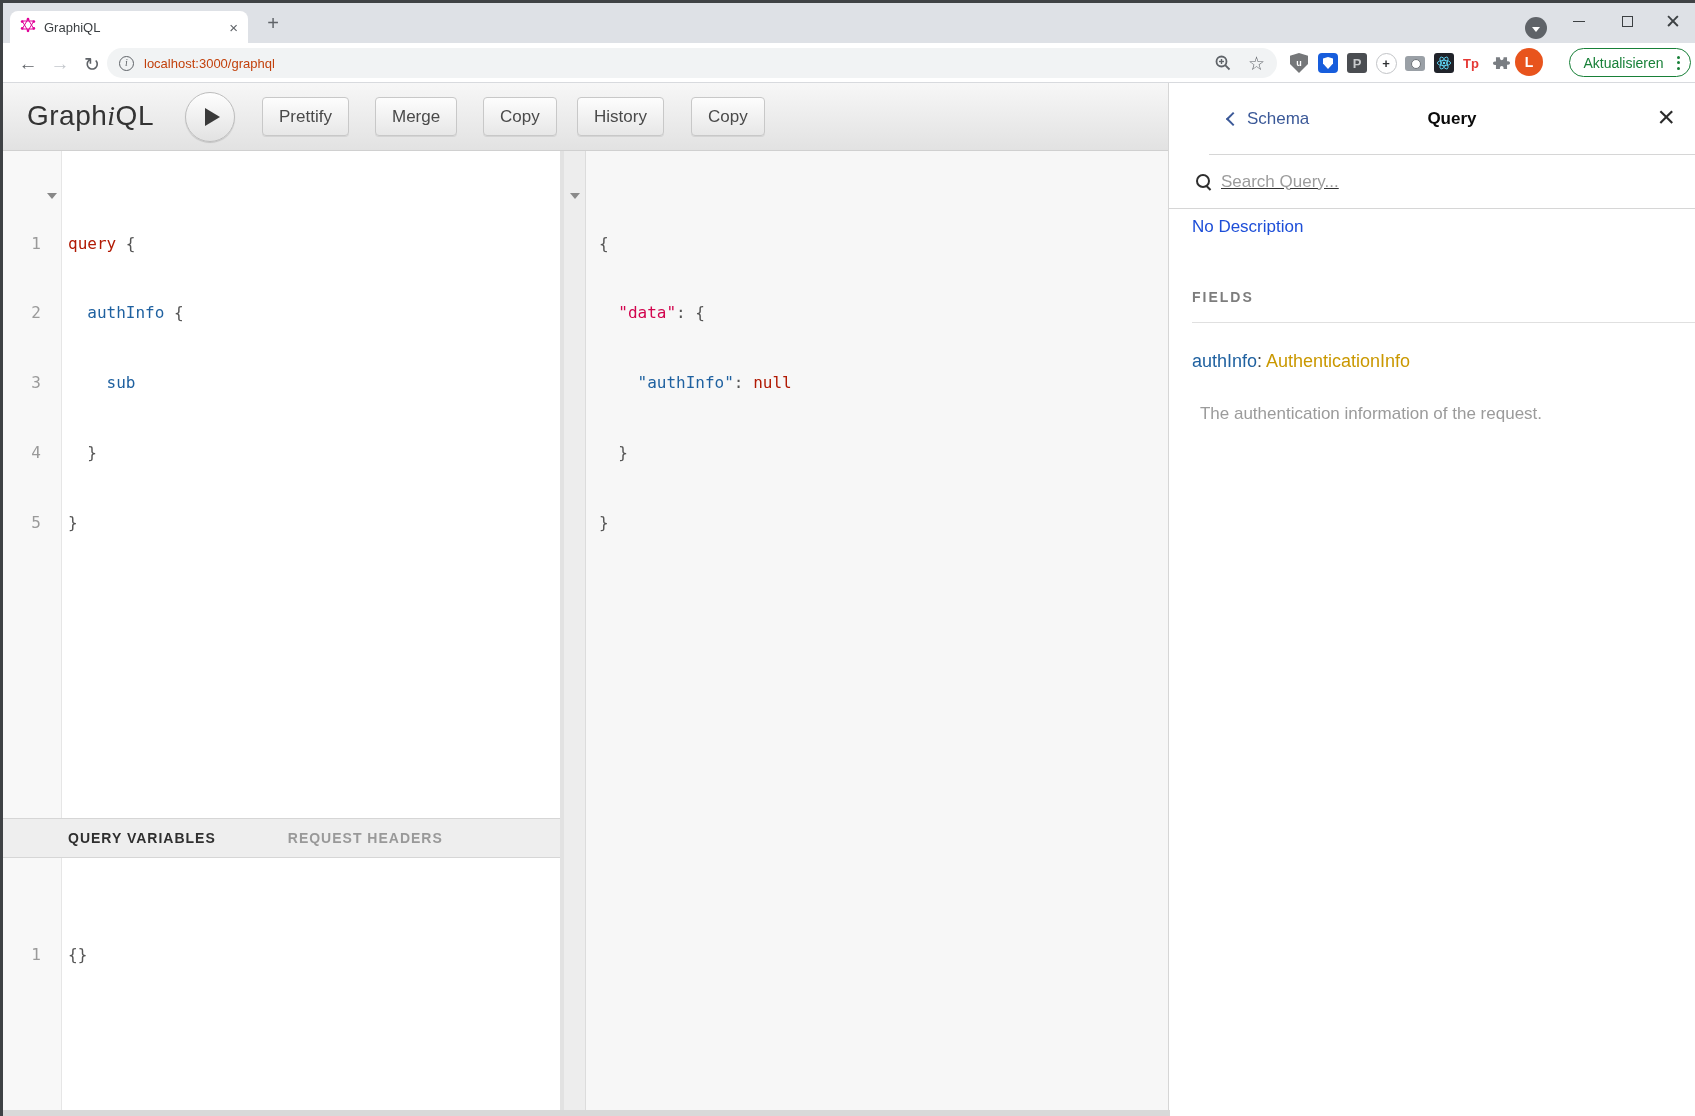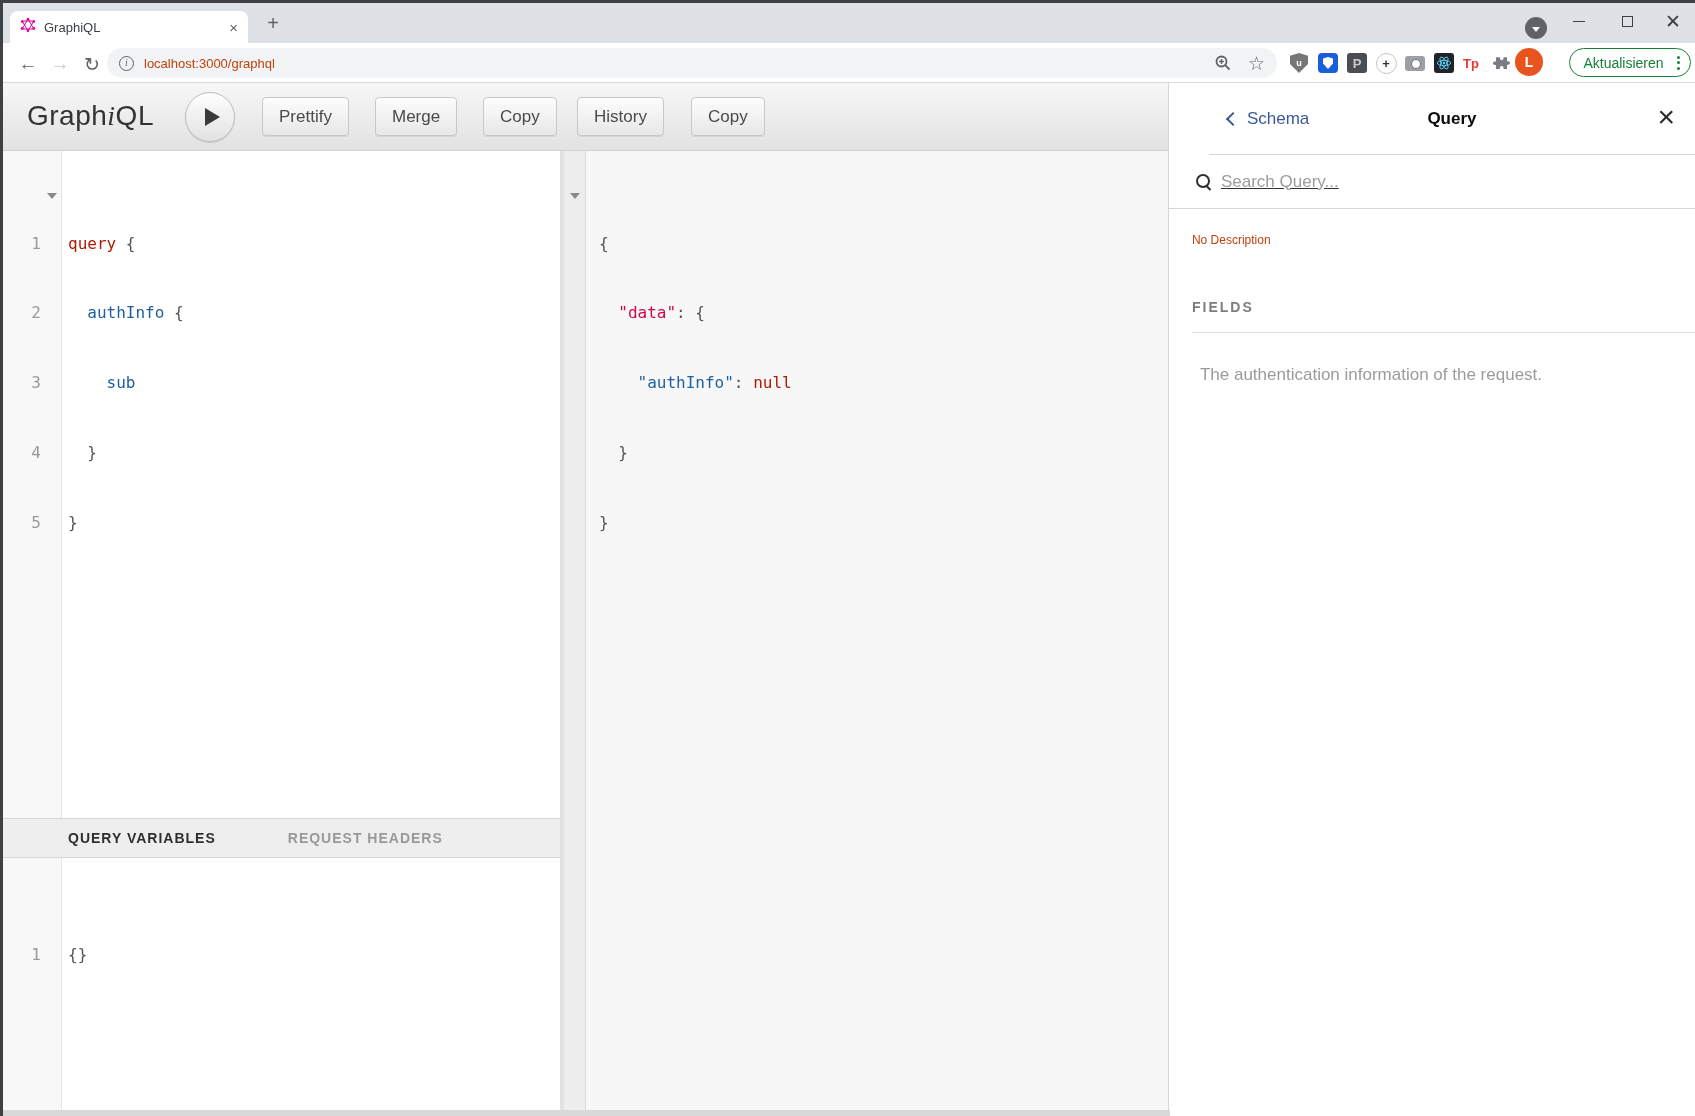--- a/index.html
+++ b/index.html
@@ -118,21 +118,21 @@
   .doc-close { position:absolute; right:20px; top:14px; font-size:30px; font-weight:300; color:#2b2b2b; line-height:40px; }
   .doc-search { height:54px; border-bottom:1px solid #d6d6d6; display:flex; align-items:center; padding-left:26px; }
   .mag { width:18px; height:18px; position:relative; flex:none; }
   .mag:before { content:""; position:absolute; left:1px; top:1px; width:10px; height:10px; border:2px solid #2e2e2e; border-radius:50%; }
   .mag:after { content:""; position:absolute; left:12px; top:12px; width:6px; height:2px; background:#2e2e2e;
                transform:rotate(45deg); transform-origin:0 0; }
   .doc-search input { border:none; outline:none; background:transparent; margin-left:8px; font-size:17px;
                       color:#333; width:400px; font-family:"Liberation Sans",sans-serif;text-decoration:underline; }
   .doc-search input::placeholder { color:#9c9c9c; }
   .doc-body { padding:0 23px; }
-  .no-desc { margin-top:24px; font-size:12px; color:#c2410c; }
+  .no-desc { margin-top:8px; font-size:17px; color:#1d4ed8; }
   .fields-label { margin-top:52px; font-size:14px; font-weight:bold; color:#7d7d7d; letter-spacing:2px; }
   .fields-divider { margin-top:17px; margin-right:-23px; border-top:1px solid #e0e0e0; }
   .field-row { margin-top:28px; font-size:18px; }
   .field-name { color:#1F61A0; } .field-colon { color:#444; } .type-name { color:#CA9800; }
   .field-desc { margin-top:32px; padding-left:8px; font-size:17px; color:#9b9b9b; }
 
   .bottom-strip { position:absolute; left:0; bottom:0; width:1167px; height:6px; background:#d9d9d9; }
 </style>
 </head>
 <body>
@@ -325,17 +325,20 @@
 
       <div class="doc-search">
         <span class="mag"></span>
         <input type="text" placeholder="Search Query..." style="">
       </div>
 
       <div class="doc-body">
         <div class="no-desc">No Description</div>
         <div class="fields-label">FIELDS</div>
         <div class="fields-divider"></div>
+        <div class="field-row">
+          <span class="field-name">authInfo</span><span class="field-colon">: </span><span class="type-name">AuthenticationInfo</span>
+        </div>
         <div class="field-desc">The authentication information of the request.</div>
       </div>
     </div>
   </div>
 </div>
 
 </body></html>

